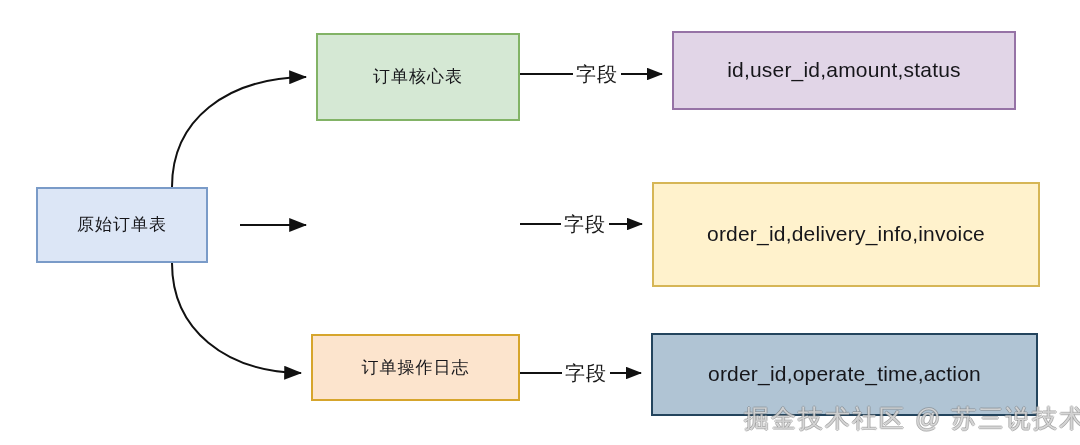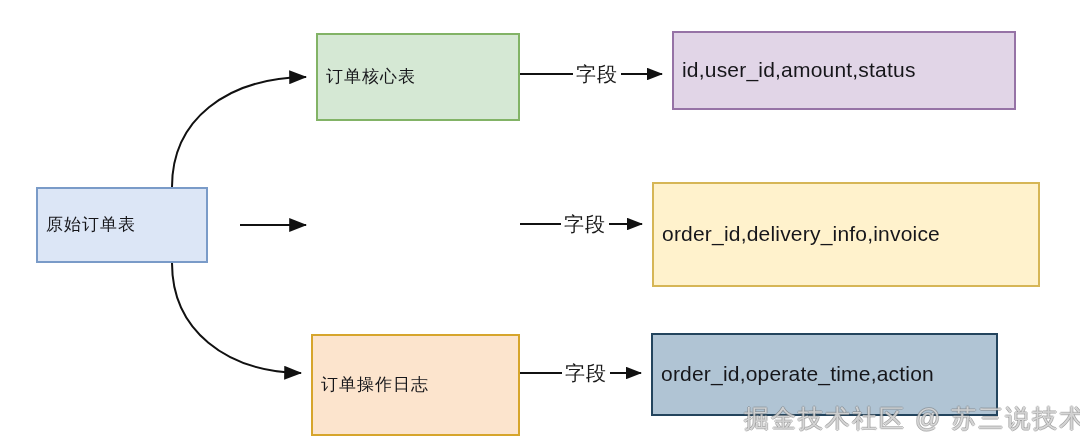--- a/index.html
+++ b/index.html
@@ -26,21 +26,21 @@
     height: 445px;
     pointer-events: none;
   }
   .node {
     position: absolute;
     box-sizing: border-box;
     border-style: solid;
     border-width: 2px;
     display: flex;
     align-items: center;
-    justify-content: flex-start;
+    justify-content: center;
     text-align: center;
     color: #16161a;
     line-height: 1.25;
     z-index: 2;
   }
   .node-label {
     display: block;
     padding: 0 8px;
   }
   .label-cn {
@@ -104,31 +104,31 @@
     <path d="M 520 373 L 641 373" fill="none" stroke="#111111" stroke-width="1.8" marker-end="url(#arrowhead)"></path>
   </svg>
 
   <div class="node" id="node-source" style="left: 36px; top: 187px; width: 172px; height: 76px; background: rgb(220, 230, 246); border-color: rgb(122, 155, 200);">
     <span class="node-label label-cn">原始订单表</span>
   </div>
 
   <div class="node" id="node-table-0" style="left: 316px; top: 33px; width: 204px; height: 88px; background: rgb(213, 232, 212); border-color: rgb(130, 179, 102);">
     <span class="node-label label-cn">订单核心表</span>
   </div>
-  <div class="node" id="node-table-2" style="left: 311px; top: 334px; width: 209px; height: 102px; background: rgb(252, 228, 205); border-color: rgb(214, 165, 44);">
+  <div class="node" id="node-table-2" style="left: 311px; top: 334px; width: 209px; height: 67px; background: rgb(252, 228, 205); border-color: rgb(214, 165, 44);">
     <span class="node-label label-cn">订单操作日志</span>
   </div>
 
   <div class="node" id="node-field-0" style="left: 672px; top: 31px; width: 344px; height: 79px; background: rgb(225, 213, 231); border-color: rgb(150, 115, 166);">
     <span class="node-label label-en">id,user_id,amount,status</span>
   </div>
   <div class="node" id="node-field-1" style="left: 652px; top: 182px; width: 388px; height: 105px; background: rgb(255, 242, 204); border-color: rgb(214, 182, 86);">
     <span class="node-label label-en">order_id,delivery_info,invoice</span>
   </div>
-  <div class="node" id="node-field-2" style="left: 651px; top: 333px; width: 347px; height: 83px; background: rgb(176, 196, 212); border-color: rgb(35, 68, 93);">
+  <div class="node" id="node-field-2" style="left: 651px; top: 333px; width: 387px; height: 83px; background: rgb(176, 196, 212); border-color: rgb(35, 68, 93);">
     <span class="node-label label-en">order_id,operate_time,action</span>
   </div>
 
   <div class="edge-label" id="edge-label-3" style="left: 597px; top: 74px;">字段</div>
   <div class="edge-label" id="edge-label-4" style="left: 585px; top: 224px;">字段</div>
   <div class="edge-label" id="edge-label-5" style="left: 586px; top: 373px;">字段</div>
 
   <div id="watermark">掘金技术社区 @ 苏三说技术</div>
 
 </div>

